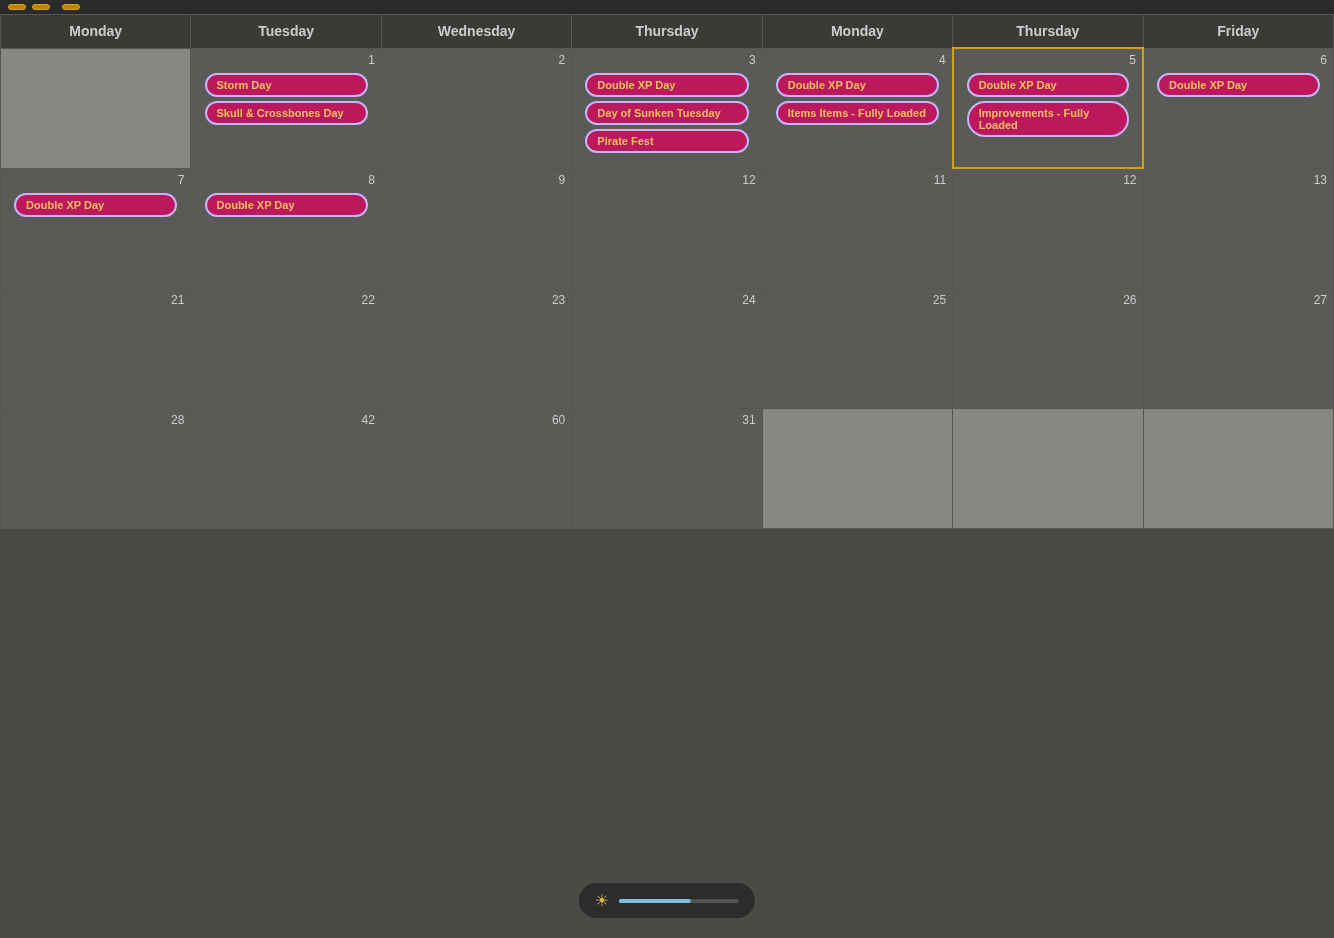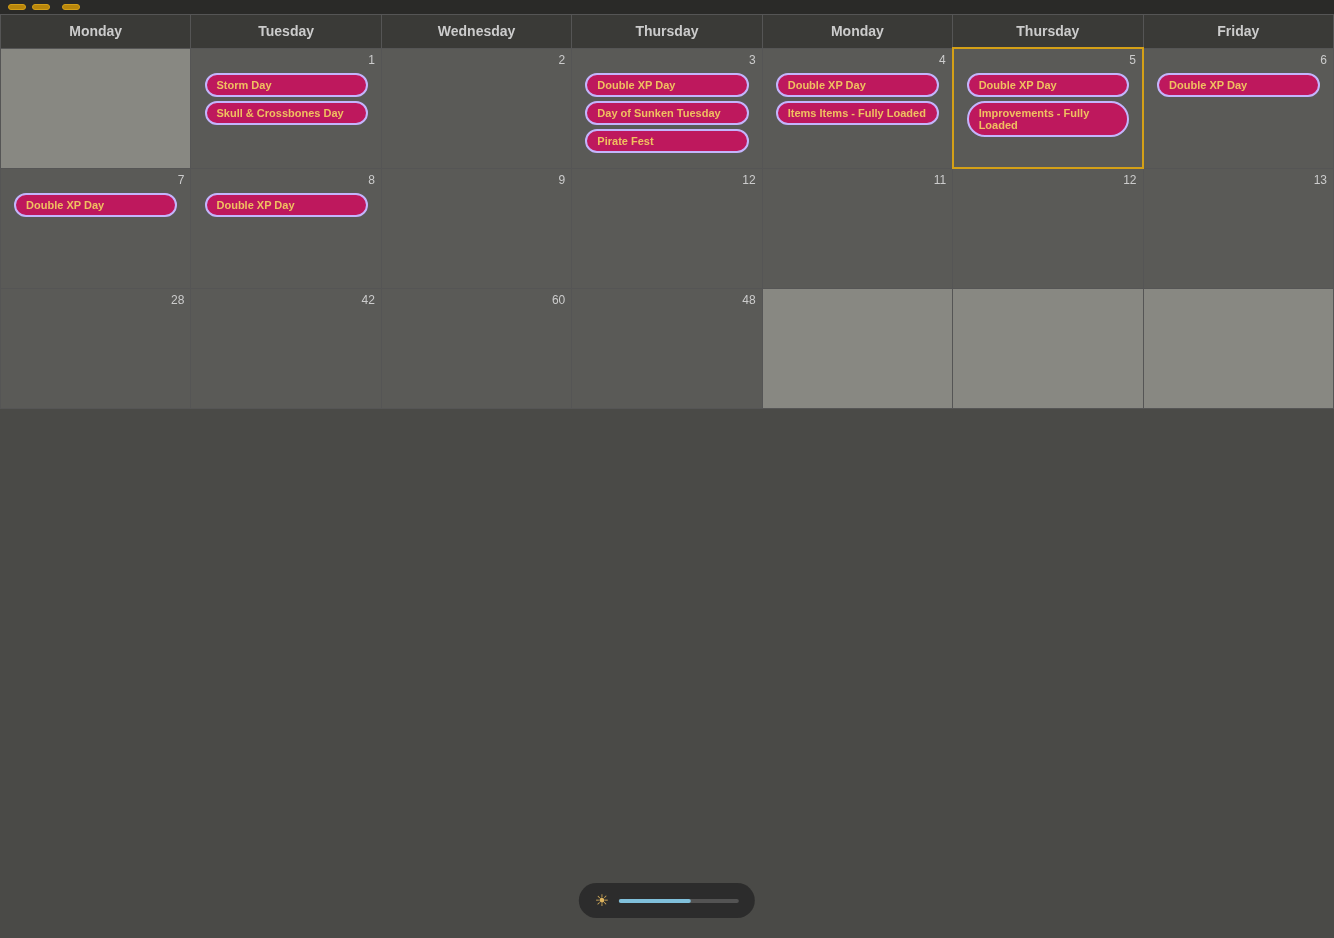--- a/index.html
+++ b/index.html
@@ -203,30 +203,53 @@
         </td>
         <td>
           <div class="day-number">12</div>
         </td>
         <td>
           <div class="day-number">13</div>
         </td>
       </tr>
       <tr>
         <td>
+          <div class="day-number">21</div>
+        </td>
+        <td>
+          <div class="day-number">22</div>
+        </td>
+        <td>
+          <div class="day-number">23</div>
+        </td>
+        <td>
+          <div class="day-number">24</div>
+        </td>
+        <td>
+          <div class="day-number">25</div>
+        </td>
+        <td>
+          <div class="day-number">26</div>
+        </td>
+        <td>
+          <div class="day-number">27</div>
+        </td>
+      </tr>
+      <tr>
+        <td>
           <div class="day-number">28</div>
         </td>
         <td>
           <div class="day-number">42</div>
         </td>
         <td>
           <div class="day-number">60</div>
         </td>
         <td>
-          <div class="day-number">48</div>
+          <div class="day-number">31</div>
         </td>
         <td class="grayed"></td>
         <td class="grayed"></td>
         <td class="grayed"></td>
       </tr>
     </tbody>
 </table>
 
 <div class="brightness-bar">
   <span class="brightness-icon">☀</span>

